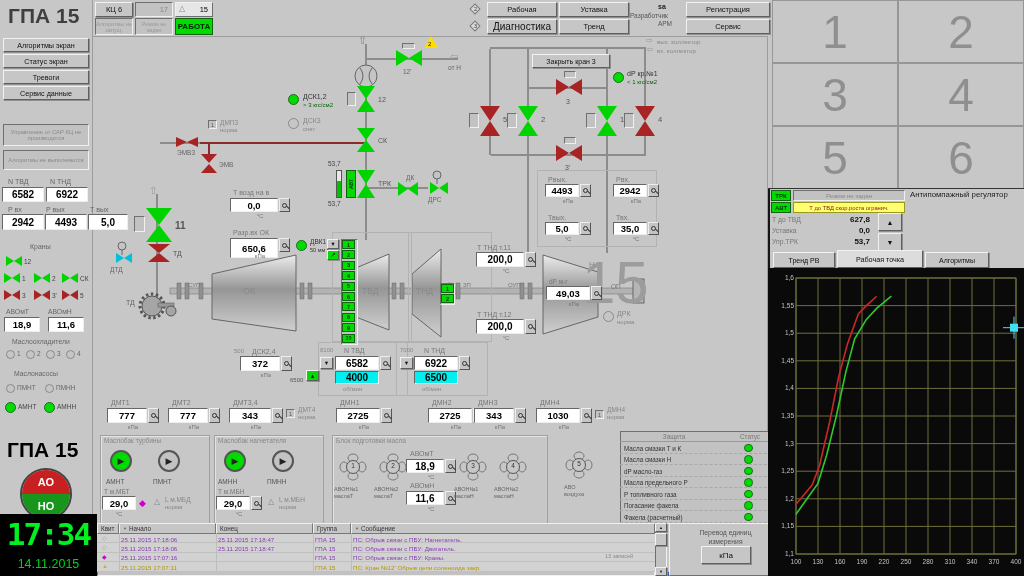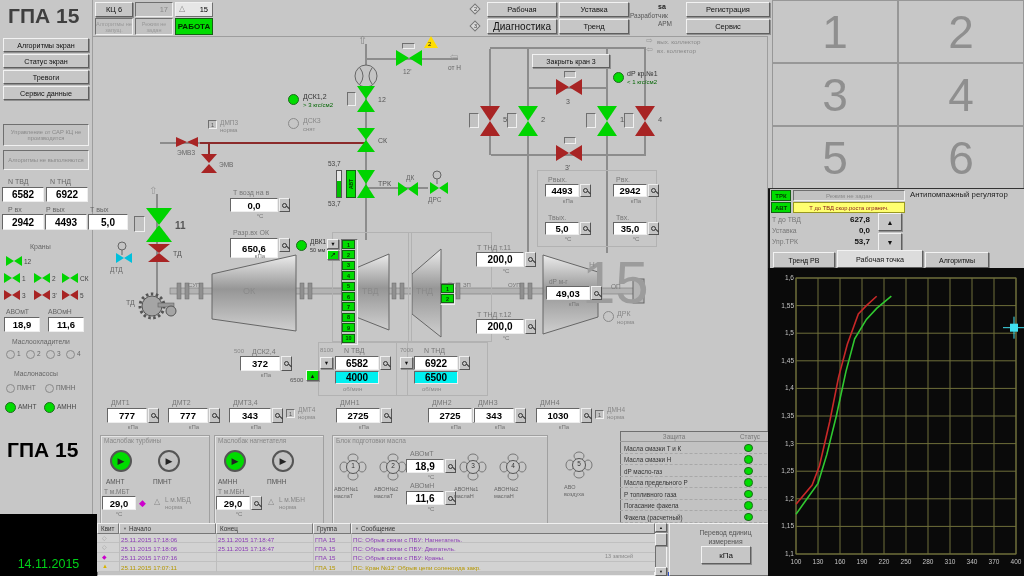--- a/index.html
+++ b/index.html
@@ -136,21 +136,26 @@
     <div class="lbl" style="position: absolute; left: 14px; top: 370px; font-size: 6.8px; color: rgb(102, 102, 102);">Маслонасосы</div>
     <div class="circ off" style="position: absolute; left: 6px; top: 384px; width: 9px; height: 9px;"></div>
     <div class="lbl" style="position: absolute; left: 17px; top: 384px; font-size: 6.5px; color: rgb(102, 102, 102);">ПМНТ</div>
     <div class="circ off" style="position: absolute; left: 45px; top: 384px; width: 9px; height: 9px;"></div>
     <div class="lbl" style="position: absolute; left: 56px; top: 384px; font-size: 6.5px; color: rgb(102, 102, 102);">ПМНН</div>
     <div class="circ on" style="position: absolute; left: 5px; top: 402px; width: 11px; height: 11px;"></div>
     <div class="lbl" style="position: absolute; left: 18px; top: 403px; font-size: 6.5px; color: rgb(68, 68, 68);">АМНТ</div>
     <div class="circ on" style="position: absolute; left: 44px; top: 402px; width: 11px; height: 11px;"></div>
     <div class="lbl" style="position: absolute; left: 57px; top: 403px; font-size: 6.5px; color: rgb(68, 68, 68);">АМНН</div>
     <div class="lbl" style="position: absolute; left: 7px; top: 438px; font-size: 21px; color: rgb(0, 0, 0); font-weight: bold;">ГПА 15</div>
+    <div style="position: absolute; left: 20px; top: 468px; width: 52px; height: 52px; border-radius: 50%; overflow: hidden; border: 2px solid rgb(68, 68, 68);">
+      <div style="height: 24px; background: rgb(200, 32, 32); display: flex; align-items: center; justify-content: center; font-size: 11px; font-weight: bold; color: rgb(255, 255, 255);">АО</div>
+      <div style="height: 24px; background: rgb(24, 150, 28); display: flex; align-items: center; justify-content: center; font-size: 11px; font-weight: bold; color: rgb(255, 255, 255);">НО</div>
+    </div>
     <div style="position: absolute; left: 0px; top: 514px; width: 97px; height: 62px; background: rgb(0, 0, 0);"></div>
+    <div style="position: absolute; left: 0px; top: 514px; width: 97px; height: 40px; color: rgb(0, 240, 32); font-family: &quot;DejaVu Sans Mono&quot;, monospace; font-weight: bold; font-size: 31px; letter-spacing: -2px; display: flex; align-items: center; justify-content: center;">17:34</div>
     <div style="position: absolute; left: 0px; top: 554px; width: 97px; height: 20px; color: rgb(0, 208, 24); font-size: 12.5px; display: flex; align-items: center; justify-content: center;">14.11.2015</div>
     <div class="pipe" style="position: absolute; left: 365px; top: 44px; width: 2px; height: 196px;"></div>
     <div class="pipe" style="position: absolute; left: 366px; top: 58px; width: 92px; height: 2px;"></div>
     <div class="pipe" style="position: absolute; left: 160px; top: 142px; width: 42px; height: 2px;"></div>
     <div class="pipe" style="position: absolute; left: 200px; top: 142px; width: 166px; height: 2px; background: rgb(139, 42, 42);"></div>
     <div class="pipe" style="position: absolute; left: 208px; top: 144px; width: 2px; height: 12px; background: rgb(139, 42, 42);"></div>
     <div class="pipe" style="position: absolute; left: 366px; top: 187px; width: 62px; height: 2px;"></div>
     <div class="pipe" style="position: absolute; left: 156px; top: 194px; width: 2px; height: 114px;"></div>
     <div class="pipe" style="position: absolute; left: 490px; top: 47px; width: 156px; height: 2px;"></div>
     <div class="pipe" style="position: absolute; left: 489px; top: 49px; width: 2px; height: 58px;"></div>

